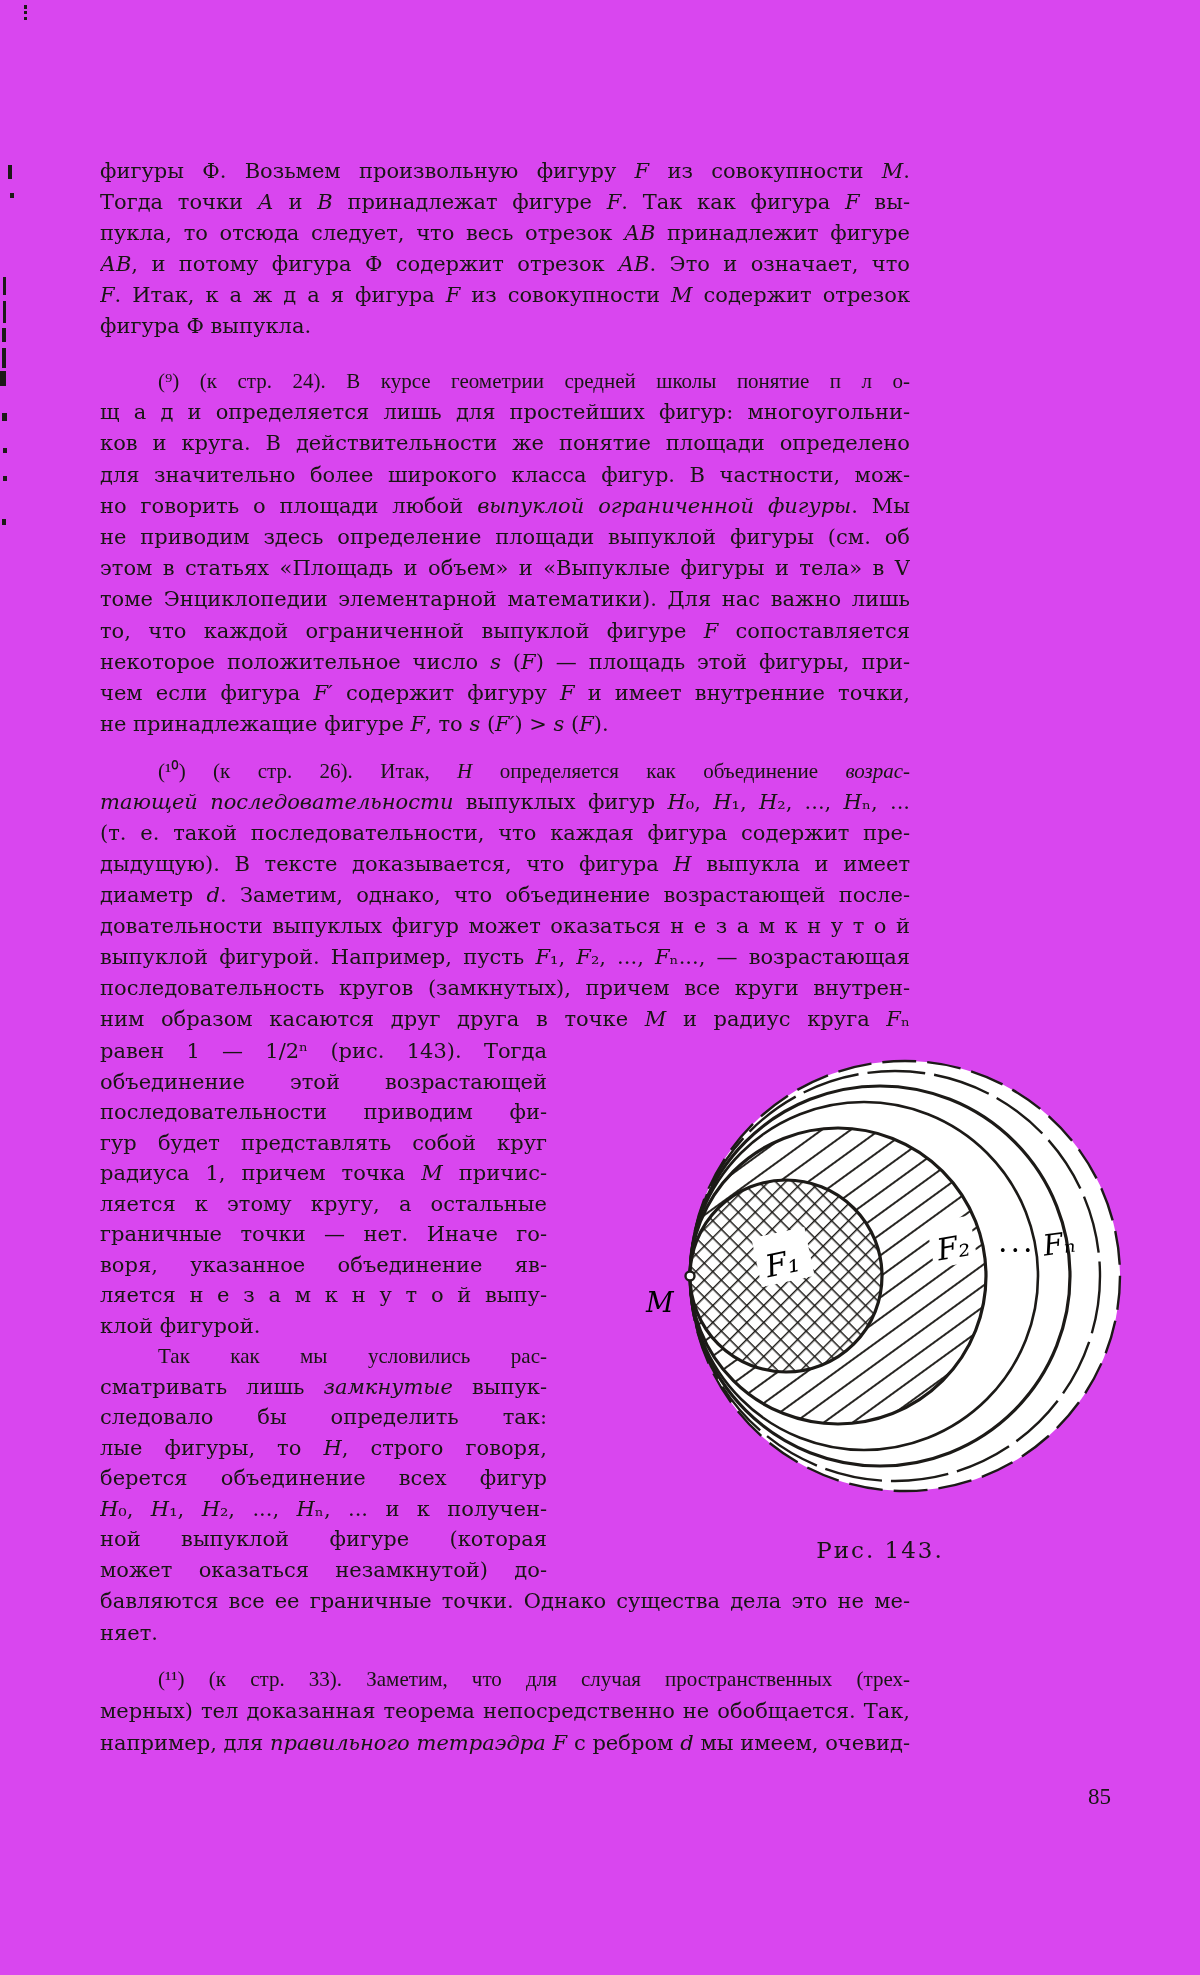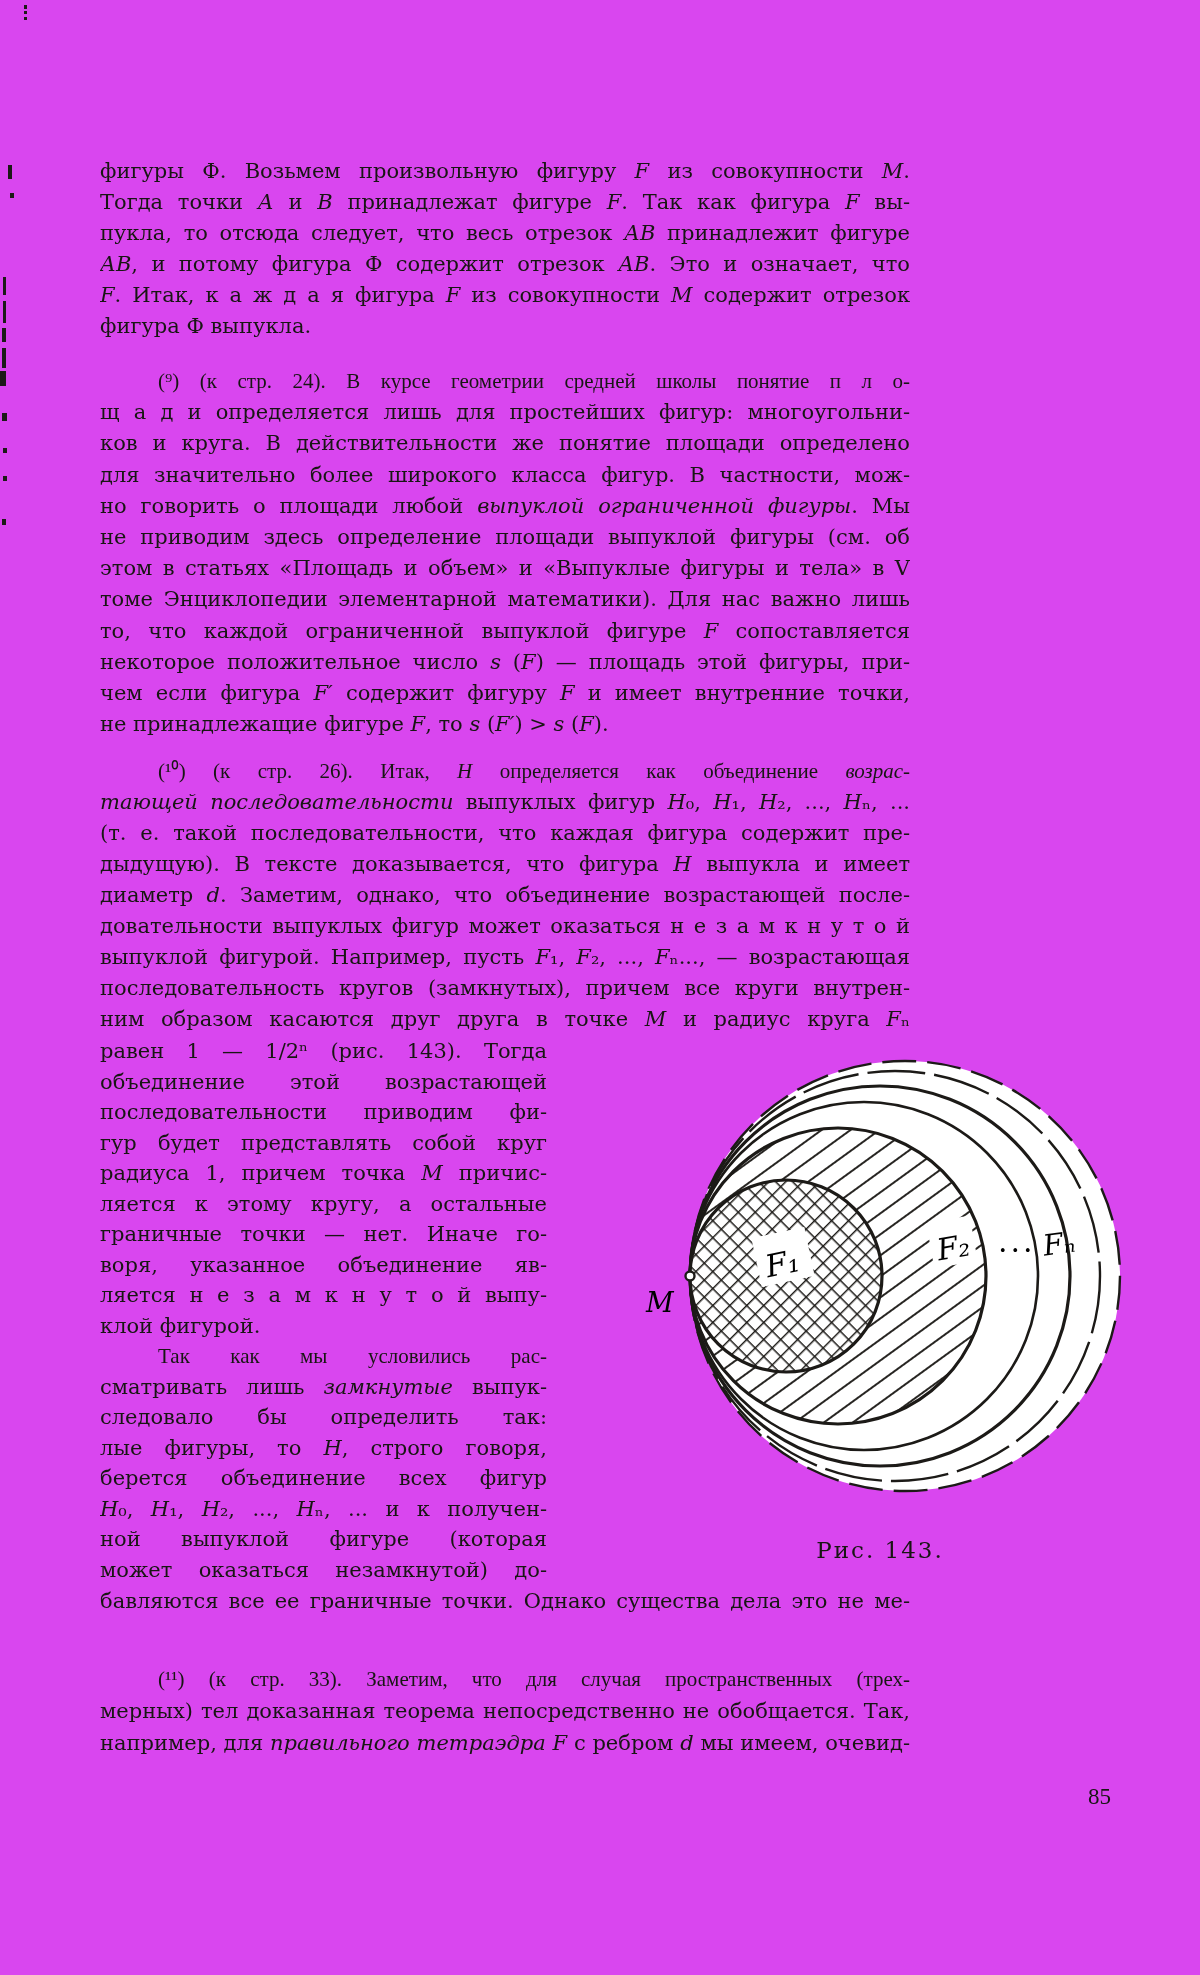--- a/index.html
+++ b/index.html
@@ -134,20 +134,21 @@
       <text x="370" y="236" font-size="30" letter-spacing="3">...</text>
       <text x="415" y="238" font-size="29" font-style="italic" transform="rotate(-8 428 228)">Fₙ</text>
       <text x="18" y="296" font-size="27" font-style="italic">М</text>
     </svg>
   </div>
 
   <div class="caption" style="left:730px;top:1492px;width:300px;margin-top:45px;">Рис. 143.</div>
 
   <div class="tblock" style="left:100px;top:1585px;width:810px;--lh:32px;">
       <div class="tline">бавляются все ее граничные точки. Однако существа дела это не ме-</div>
+      <div class="tline last">няет.</div>
     </div>
 
   <div class="tblock" style="left:100px;top:1663px;width:810px;--lh:32px;">
       <div class="tline ind">(¹¹) (к стр. 33). Заметим, что для случая пространственных (трех-</div>
       <div class="tline">мерных) тел доказанная теорема непосредственно не обобщается. Так,</div>
       <div class="tline">например, для <i>правильного тетраэдра F</i> с ребром <i>d</i> мы имеем, очевид-</div>
     </div>
 
   <div class="pagenum" style="left:1088px;top:1784px;">85</div>
 

